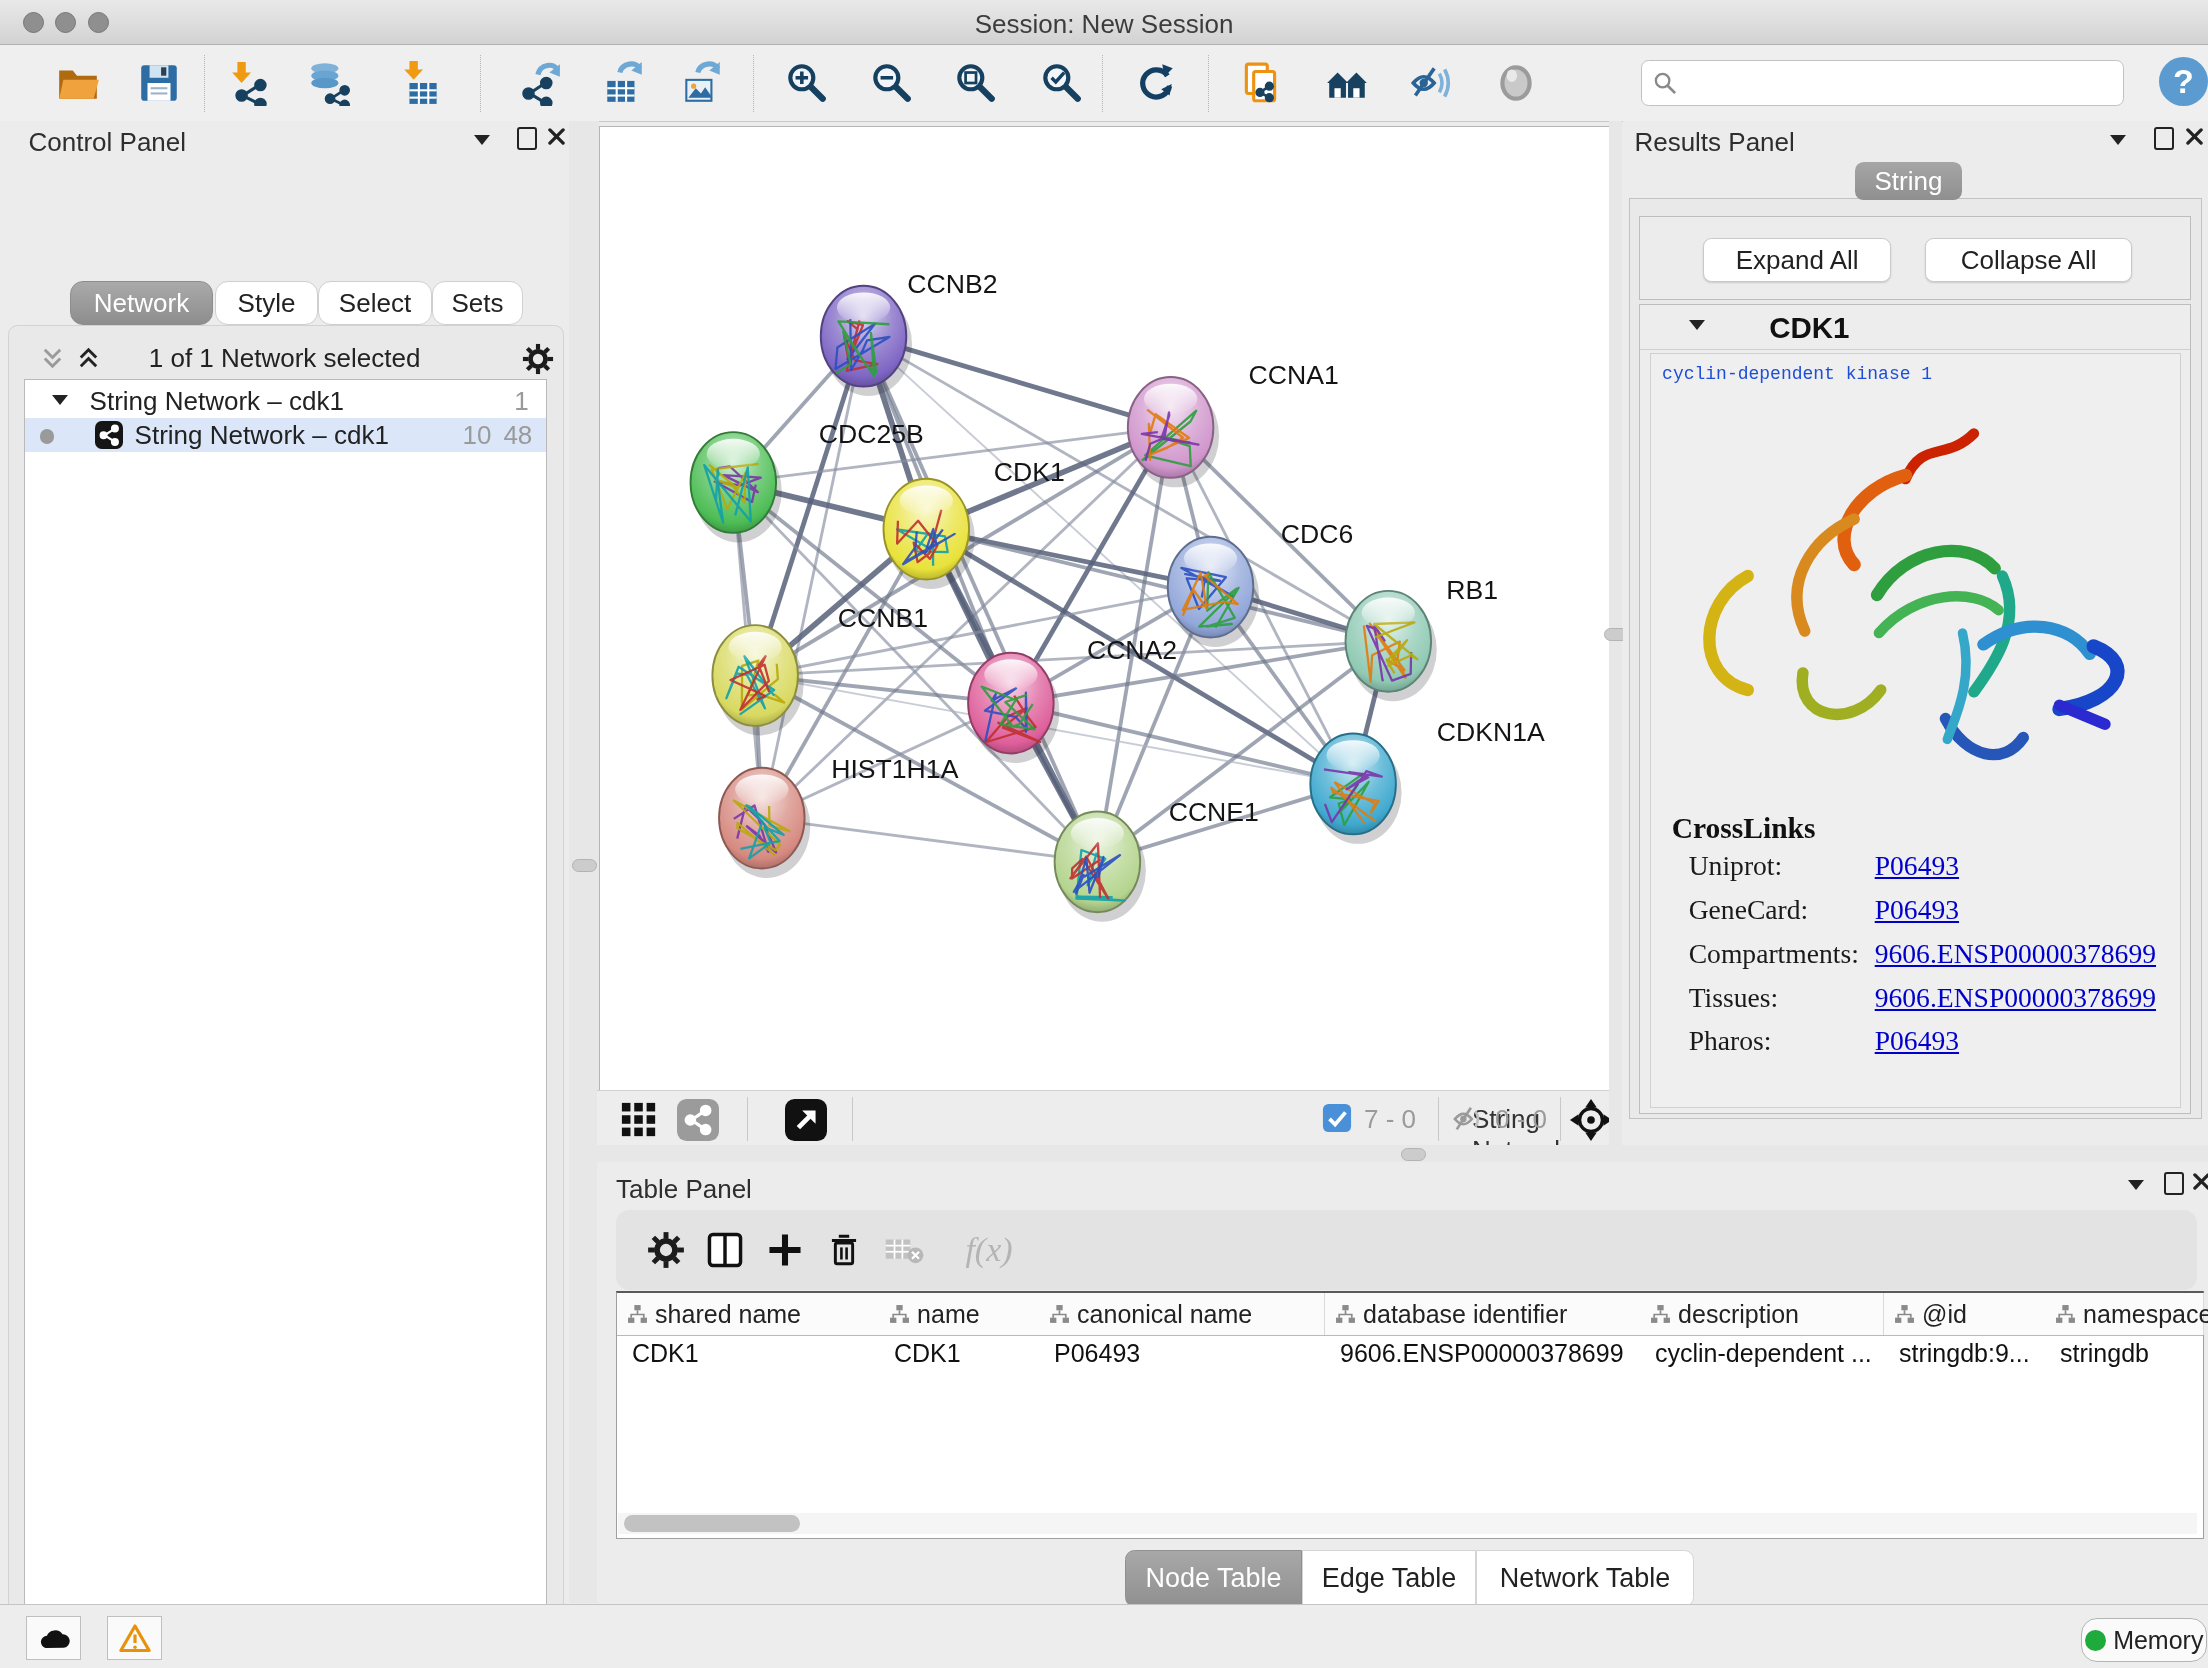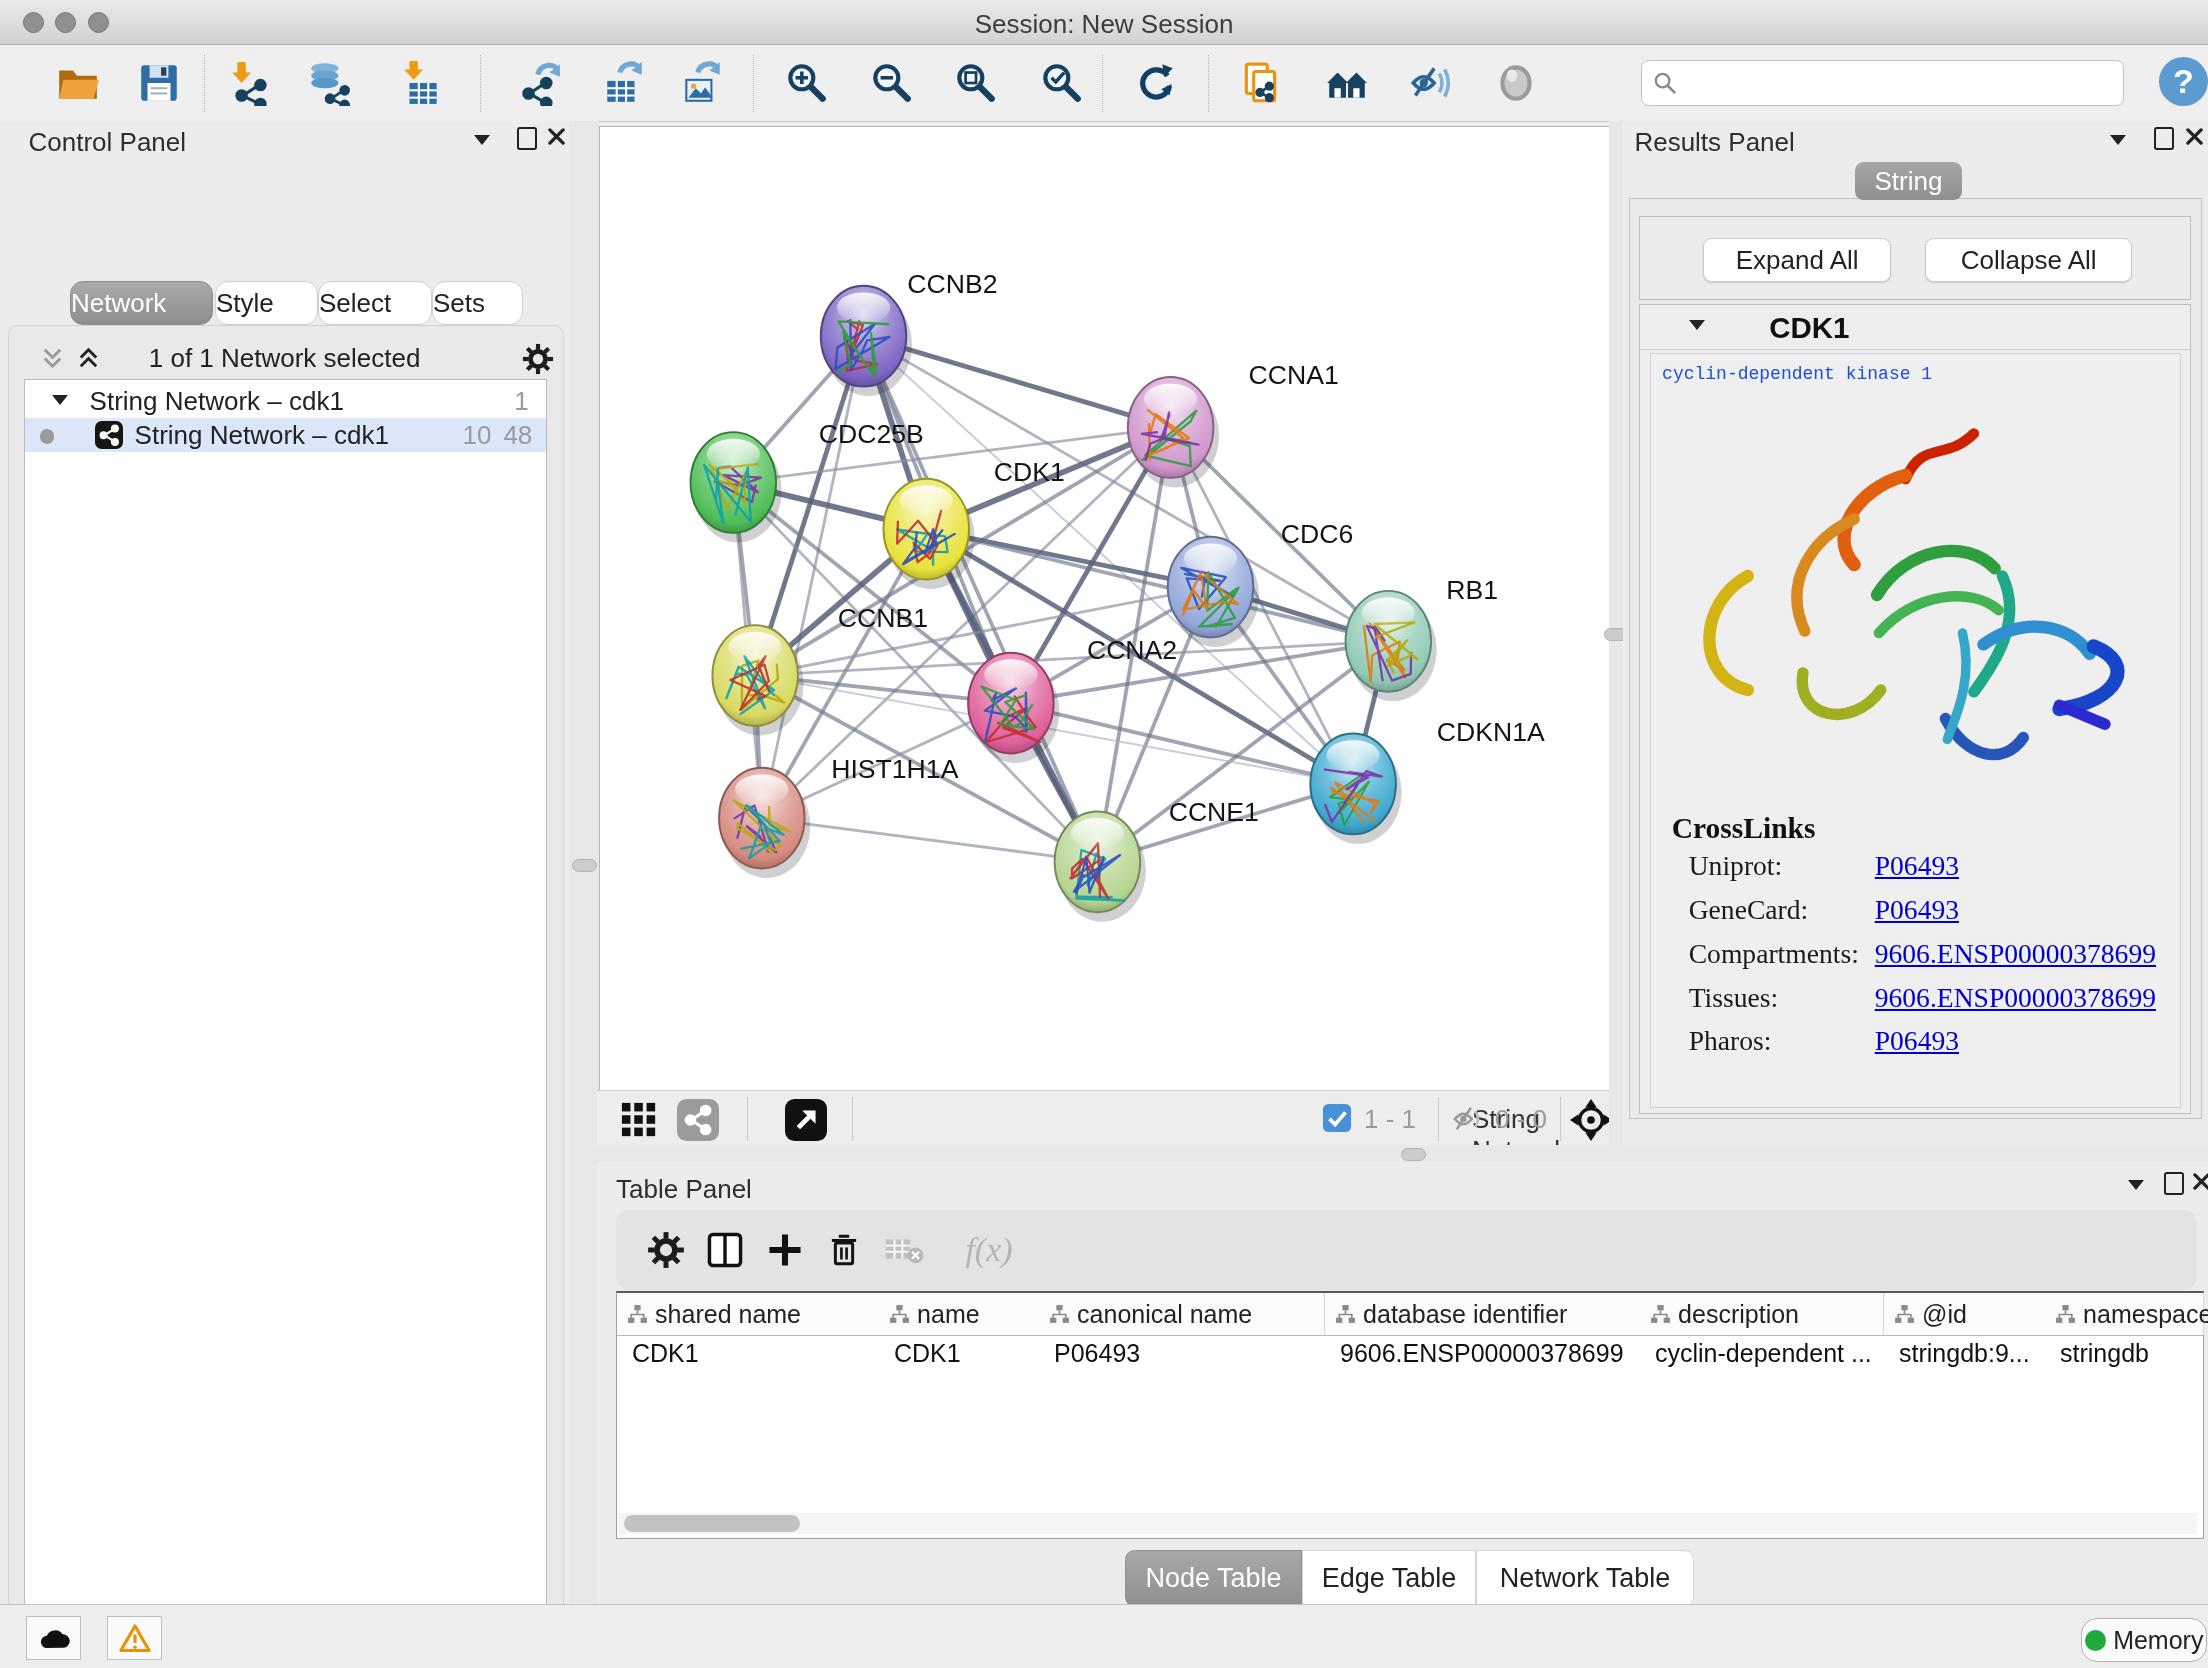--- a/index.html
+++ b/index.html
@@ -25,21 +25,21 @@
     background:#5b9bd0;color:#fff;font-size:34px;font-weight:bold;text-align:center;line-height:49px;}
   
   .panel-title{position:absolute;font-size:26px;color:#2e2e2e;}
   .tri-down{width:0;height:0;border-left:8.6px solid transparent;border-right:8.6px solid transparent;
     border-top:10.5px solid #222;}
   .win-ic{position:absolute;top:129px;}
   .sq{width:16px;height:19px;border:2.4px solid #222;border-radius:2.9px;}
   
   #cp{position:absolute;left:0;top:121px;width:569px;height:1482px;background:#ececec;}
   .cp-tab{position:absolute;top:160px;height:42px;border-radius:13px;background:#ffffff;border:1px solid #cfcfcf;
-    font-size:26px;text-align:left;line-height:42px;color:#222;}
+    font-size:26px;text-align:center;line-height:42px;color:#222;}
   .cp-tab.active{background:linear-gradient(#aaaaaa,#8d8d8d);color:#fff;border-color:#8d8d8d;}
   #cp-body{position:absolute;left:7.6px;top:204px;width:554px;height:1394px;background:#e9e9e9;
     border:1px solid #d2d2d2;border-radius:9.5px;}
   #cp-countbar{position:absolute;left:9.5px;top:17px;width:533px;height:32px;}
   #cp-count{position:absolute;left:57px;right:57px;text-align:center;font-size:26px;color:#222;top:0px;}
   #cp-list{position:absolute;left:15px;top:53px;width:521px;height:1313px;background:#ffffff;border:1px solid #b9b9b9;}
   .cp-row{position:absolute;left:0;width:100%;height:34px;font-size:26px;}
   .gray-num{color:#9a9a9a;}
   .share-badge{position:absolute;width:28.5px;height:28.5px;border-radius:6.7px;background:#151515;}
   
@@ -584,21 +584,21 @@
           <line x1="14" y1="30" x2="29" y2="15" stroke="#fff" stroke-width="5"></line>
           <path d="M18 12 L32 12 L32 26 Z" fill="#fff"></path>
         </svg></div>
     <div class="ntsep" style="left:255px"></div>
     <div id="net-name">String Network – cdk1</div>
     <div class="ntsep" style="left:1077px"></div>
     <svg style="position:absolute;left:725px;top:12.4px" width="30" height="30" viewBox="0 0 32 32">
         <rect x="1" y="1" width="30" height="30" rx="6" fill="#4a90d9"></rect>
         <path d="M8 17 l6 6 l11 -13" stroke="#fff" stroke-width="4" fill="none"></path>
       </svg>
-    <div class="nt-num" style="left:767px">1 - 1</div>
+    <div class="nt-num" style="left:767px">7 - 0</div>
     <div class="ntsep" style="left:841px"></div>
     <svg style="position:absolute;left:854px;top:12.4px" width="36" height="32" viewBox="0 0 38 34">
         <path d="M4 17 Q13 6 22 17 Q13 28 4 17 Z" fill="none" stroke="#9a9a9a" stroke-width="2.8"></path>
         <circle cx="13" cy="17" r="3.4" fill="#9a9a9a"></circle>
         <line x1="6" y1="28" x2="21" y2="5" stroke="#9a9a9a" stroke-width="2.8"></line>
         <path d="M26 9 Q31 17 26 25" stroke="#c0c0c0" stroke-width="2.8" fill="none"></path>
       </svg>
     <div class="nt-num" style="left:898px">0 - 0</div>
     <div class="ntsep" style="left:963px"></div>
     <svg style="position:absolute;left:972px;top:6.7px" width="44" height="44" viewBox="0 0 46 46">

